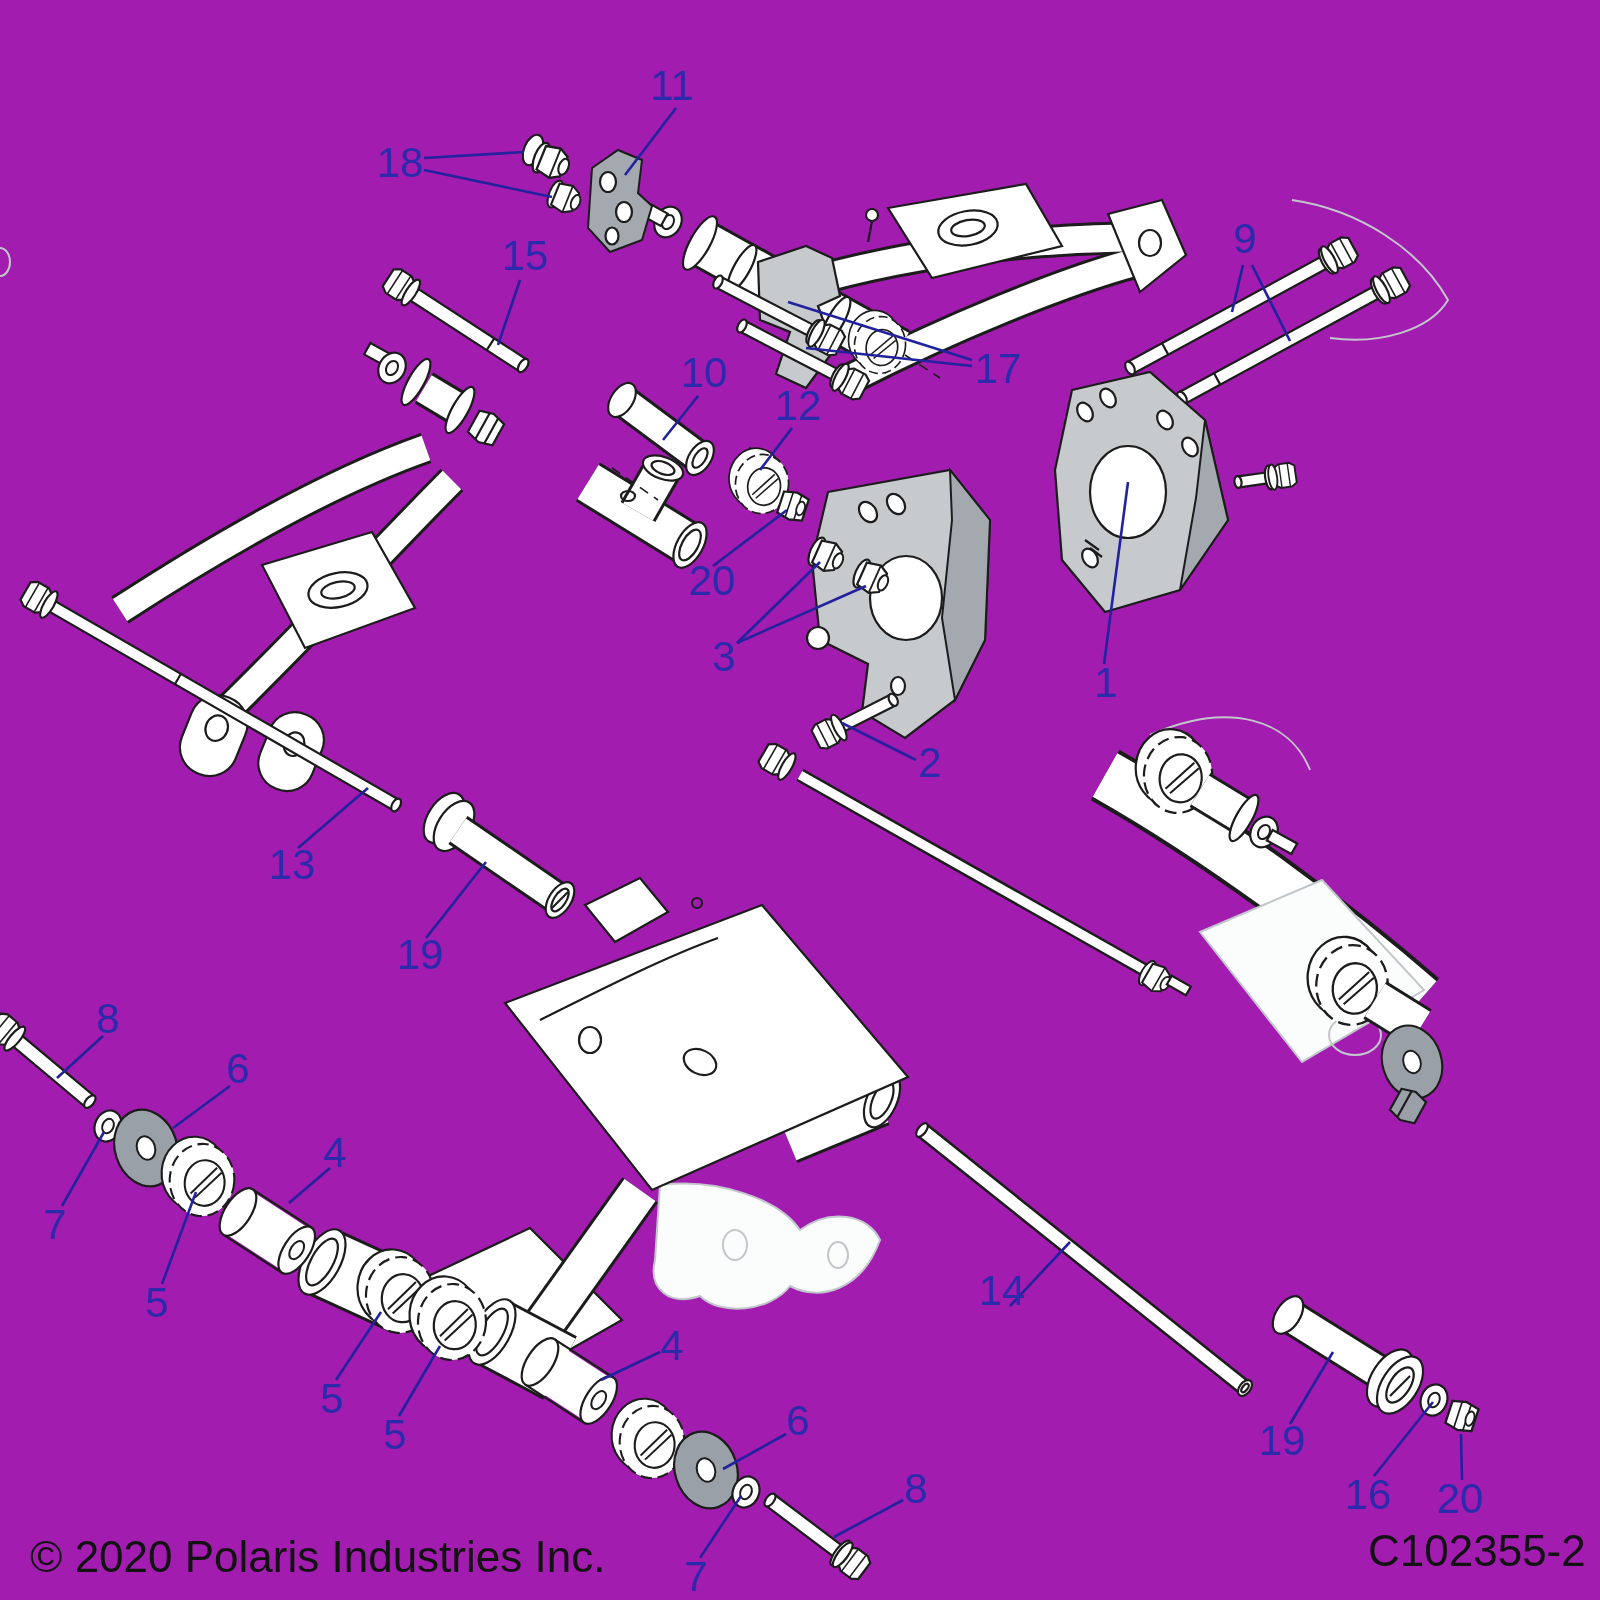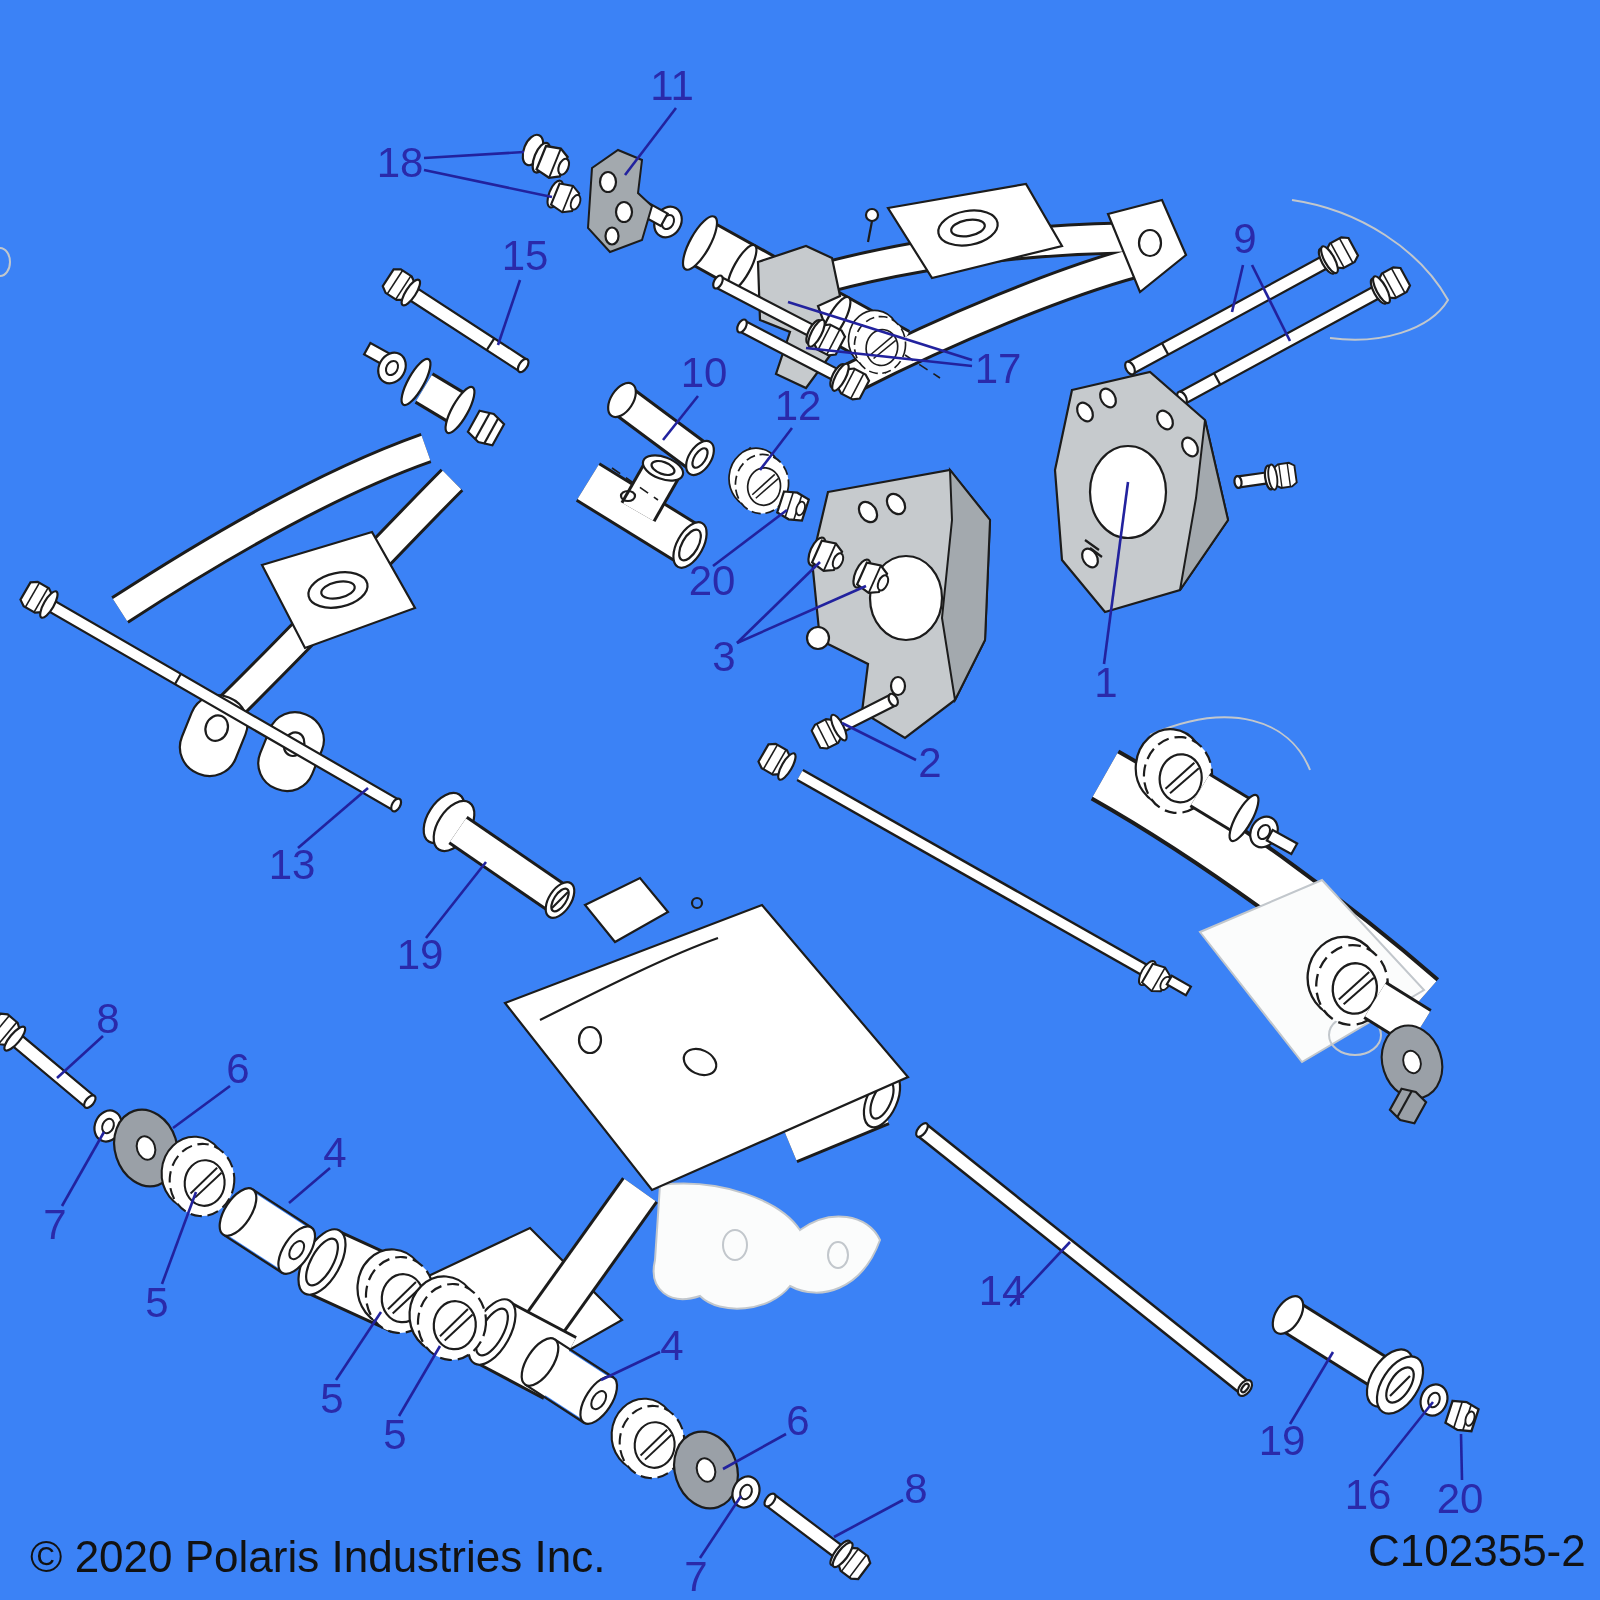--- a/index.html
+++ b/index.html
@@ -1,16 +1,16 @@
 <!DOCTYPE html>
 <html><head>
 <meta charset="utf-8">
 <style>
   html,body{margin:0;padding:0;background:#fff;}
-  #stage{position:relative;width:1600px;height:1600px;background:#3b82f6;overflow:hidden;}
+  #stage{position:relative;width:1600px;height:1600px;background:#a21caf;overflow:hidden;}
   svg{display:block;}
   text.callout{font:400 42px "Liberation Sans", sans-serif;fill:#2a2aaa;}
   text.foot{font:400 44px "Liberation Sans", sans-serif;fill:#121212;}
   .leader{stroke:#22229e;stroke-width:2.6;fill:none;}
   .k{stroke:#1c1c1c;stroke-width:2.2;fill:#fff;}
   .kn{stroke:#1c1c1c;stroke-width:2.2;fill:none;}
   .gray{fill:#c6cacd;stroke:#1c1c1c;stroke-width:2.2;}
   .gray2{fill:#a3a9ae;stroke:#1c1c1c;stroke-width:2;}
   .dark{fill:#9aa0a7;stroke:#1c1c1c;stroke-width:2.2;}
   .ghost{stroke:#c2c7cc;stroke-width:2;fill:none;}

